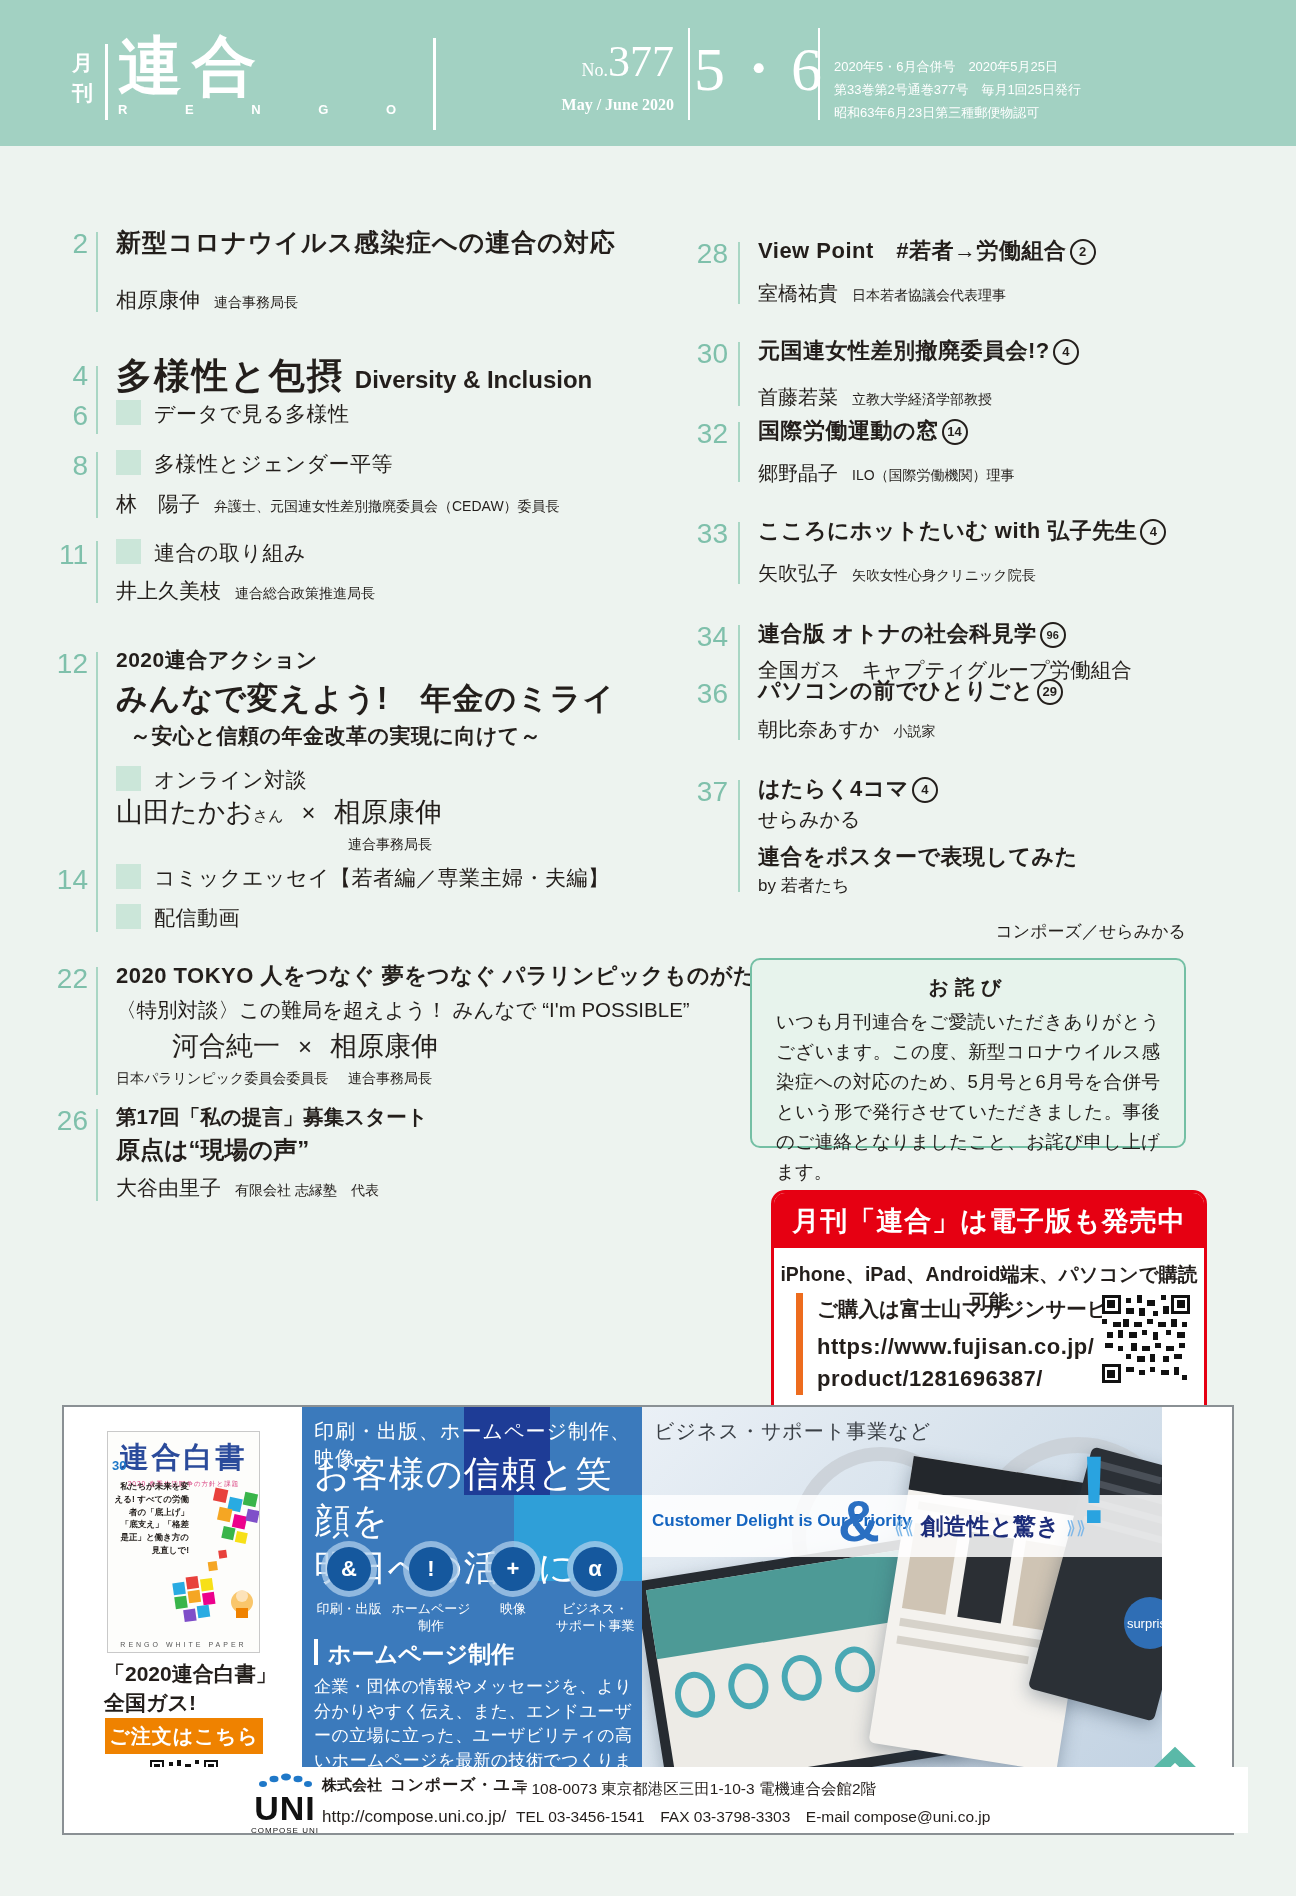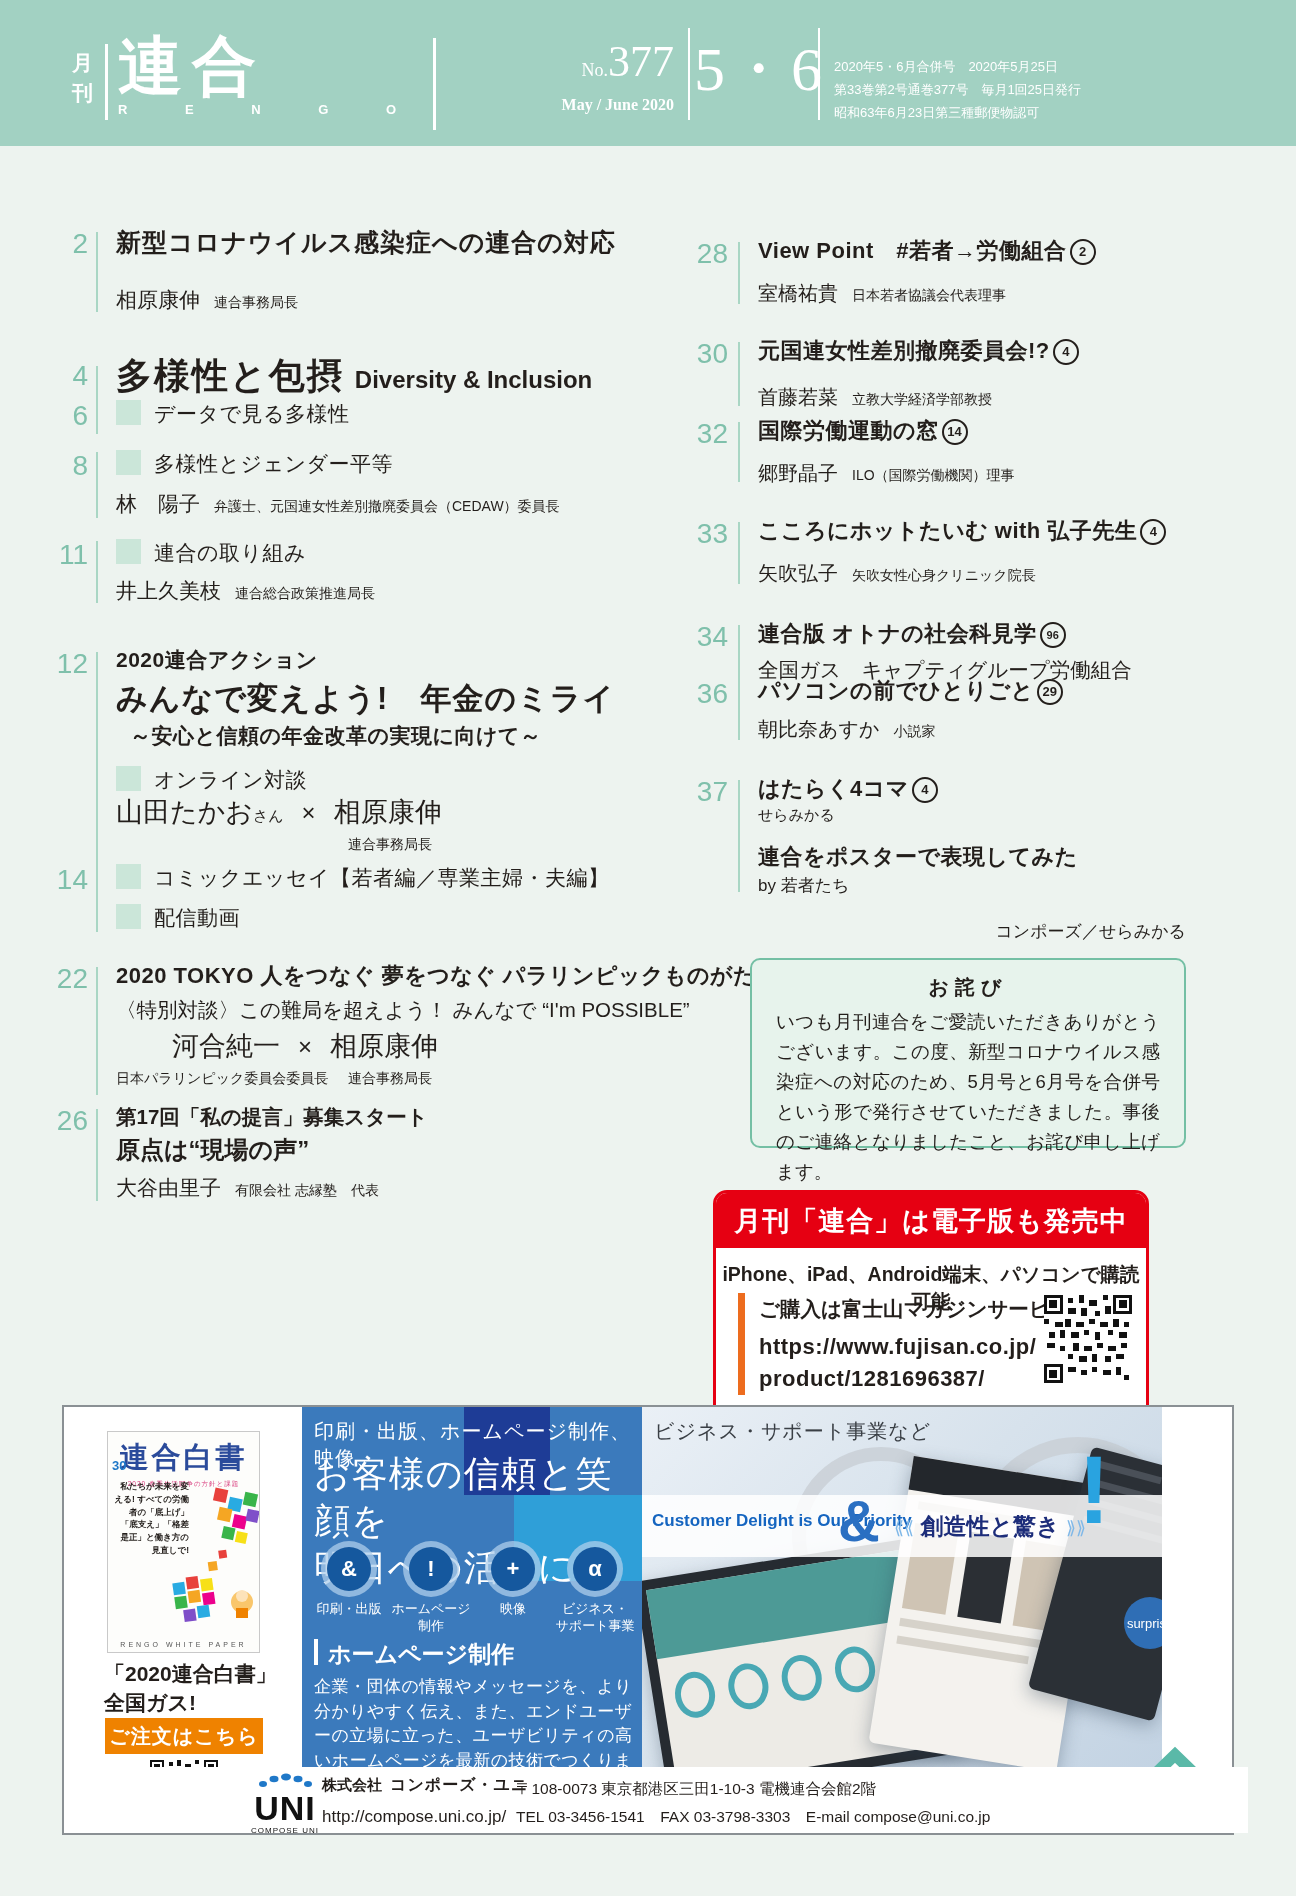--- a/index.html
+++ b/index.html
@@ -40,21 +40,21 @@
   .vs{font-size:24px;font-weight:300;margin:0 18px;}
   .nm{font-size:27px;}
   .nm-sfx{font-size:15px;}
 
   
   .apology{position:absolute;left:750px;top:958px;width:436px;height:190px;background:#e7f3ec;border:2px solid #74bfa4;border-radius:10px;box-sizing:border-box;}
   .apology h3{margin:14px 0 6px;text-align:center;font-size:20px;letter-spacing:6px;}
   .apology p{margin:0 24px;font-size:18.5px;line-height:1.62;text-align:justify;}
 
   
-  .digital{position:absolute;left:713px;top:1190px;width:436px;height:240px;background:#fff;border:3px solid #e60012;border-radius:14px;box-sizing:border-box;overflow:hidden;}
+  .digital{position:absolute;left:771px;top:1190px;width:436px;height:240px;background:#fff;border:3px solid #e60012;border-radius:14px;box-sizing:border-box;overflow:hidden;}
   .digital-head{background:#e60012;color:#fff;font-size:27px;font-weight:bold;text-align:center;letter-spacing:1px;padding:10px 0 9px;}
   .digital-devices{text-align:center;font-size:19.5px;font-weight:bold;margin-top:13px;letter-spacing:0;}
   .purchase{position:absolute;left:22px;top:100px;display:flex;}
   .p-bar{width:7px;background:#ed6c1e;margin-right:14px;}
   .p-txt .p1{font-size:20.5px;font-weight:bold;margin:2px 0 8px;}
   .p-txt .url{font-size:22px;font-weight:bold;letter-spacing:0.5px;line-height:1.45;}
   .qr-digital{position:absolute;right:14px;top:102px;}
 
   
   .ad{position:absolute;left:62px;top:1405px;width:1172px;height:430px;background:#fff;border:2px solid #8a9094;box-sizing:border-box;}
@@ -281,21 +281,21 @@
   </div>
   <div class="abs" style="left:758px;top:716px;">
     <span class="auth-sm">朝比奈あすか</span><span class="role">小説家</span>
   </div>
 
   <div class="pg rt abs" style="left:680px;top:778px;">37</div>
   <div class="vrule" style="left:738px;top:780px;height:112px;"></div>
   <div class="abs t-mid" style="left:758px;top:774px;">
     <span>はたらく4コマ</span><span class="cnum">4</span>
   </div>
-  <div class="abs" style="left:758px;top:806px;font-size:15px;text-align:right;">せらみかる</div>
+  <div class="abs" style="left:758px;top:806px;font-size:20px;text-align:right;">せらみかる</div>
 
   <div class="abs t-mid" style="left:758px;top:842px;">連合をポスターで表現してみた</div>
   <div class="abs" style="left:758px;top:874px;font-size:17px;">by 若者たち</div>
 
   <div class="cover-credit">コンポーズ／せらみかる</div>
 
   <div class="apology">
     <h3>お詫び</h3>
     <p>いつも月刊連合をご愛読いただきありがとうございます。この度、新型コロナウイルス感染症への対応のため、5月号と6月号を合併号という形で発行させていただきました。事後のご連絡となりましたこと、お詫び申し上げます。</p>
   </div>

